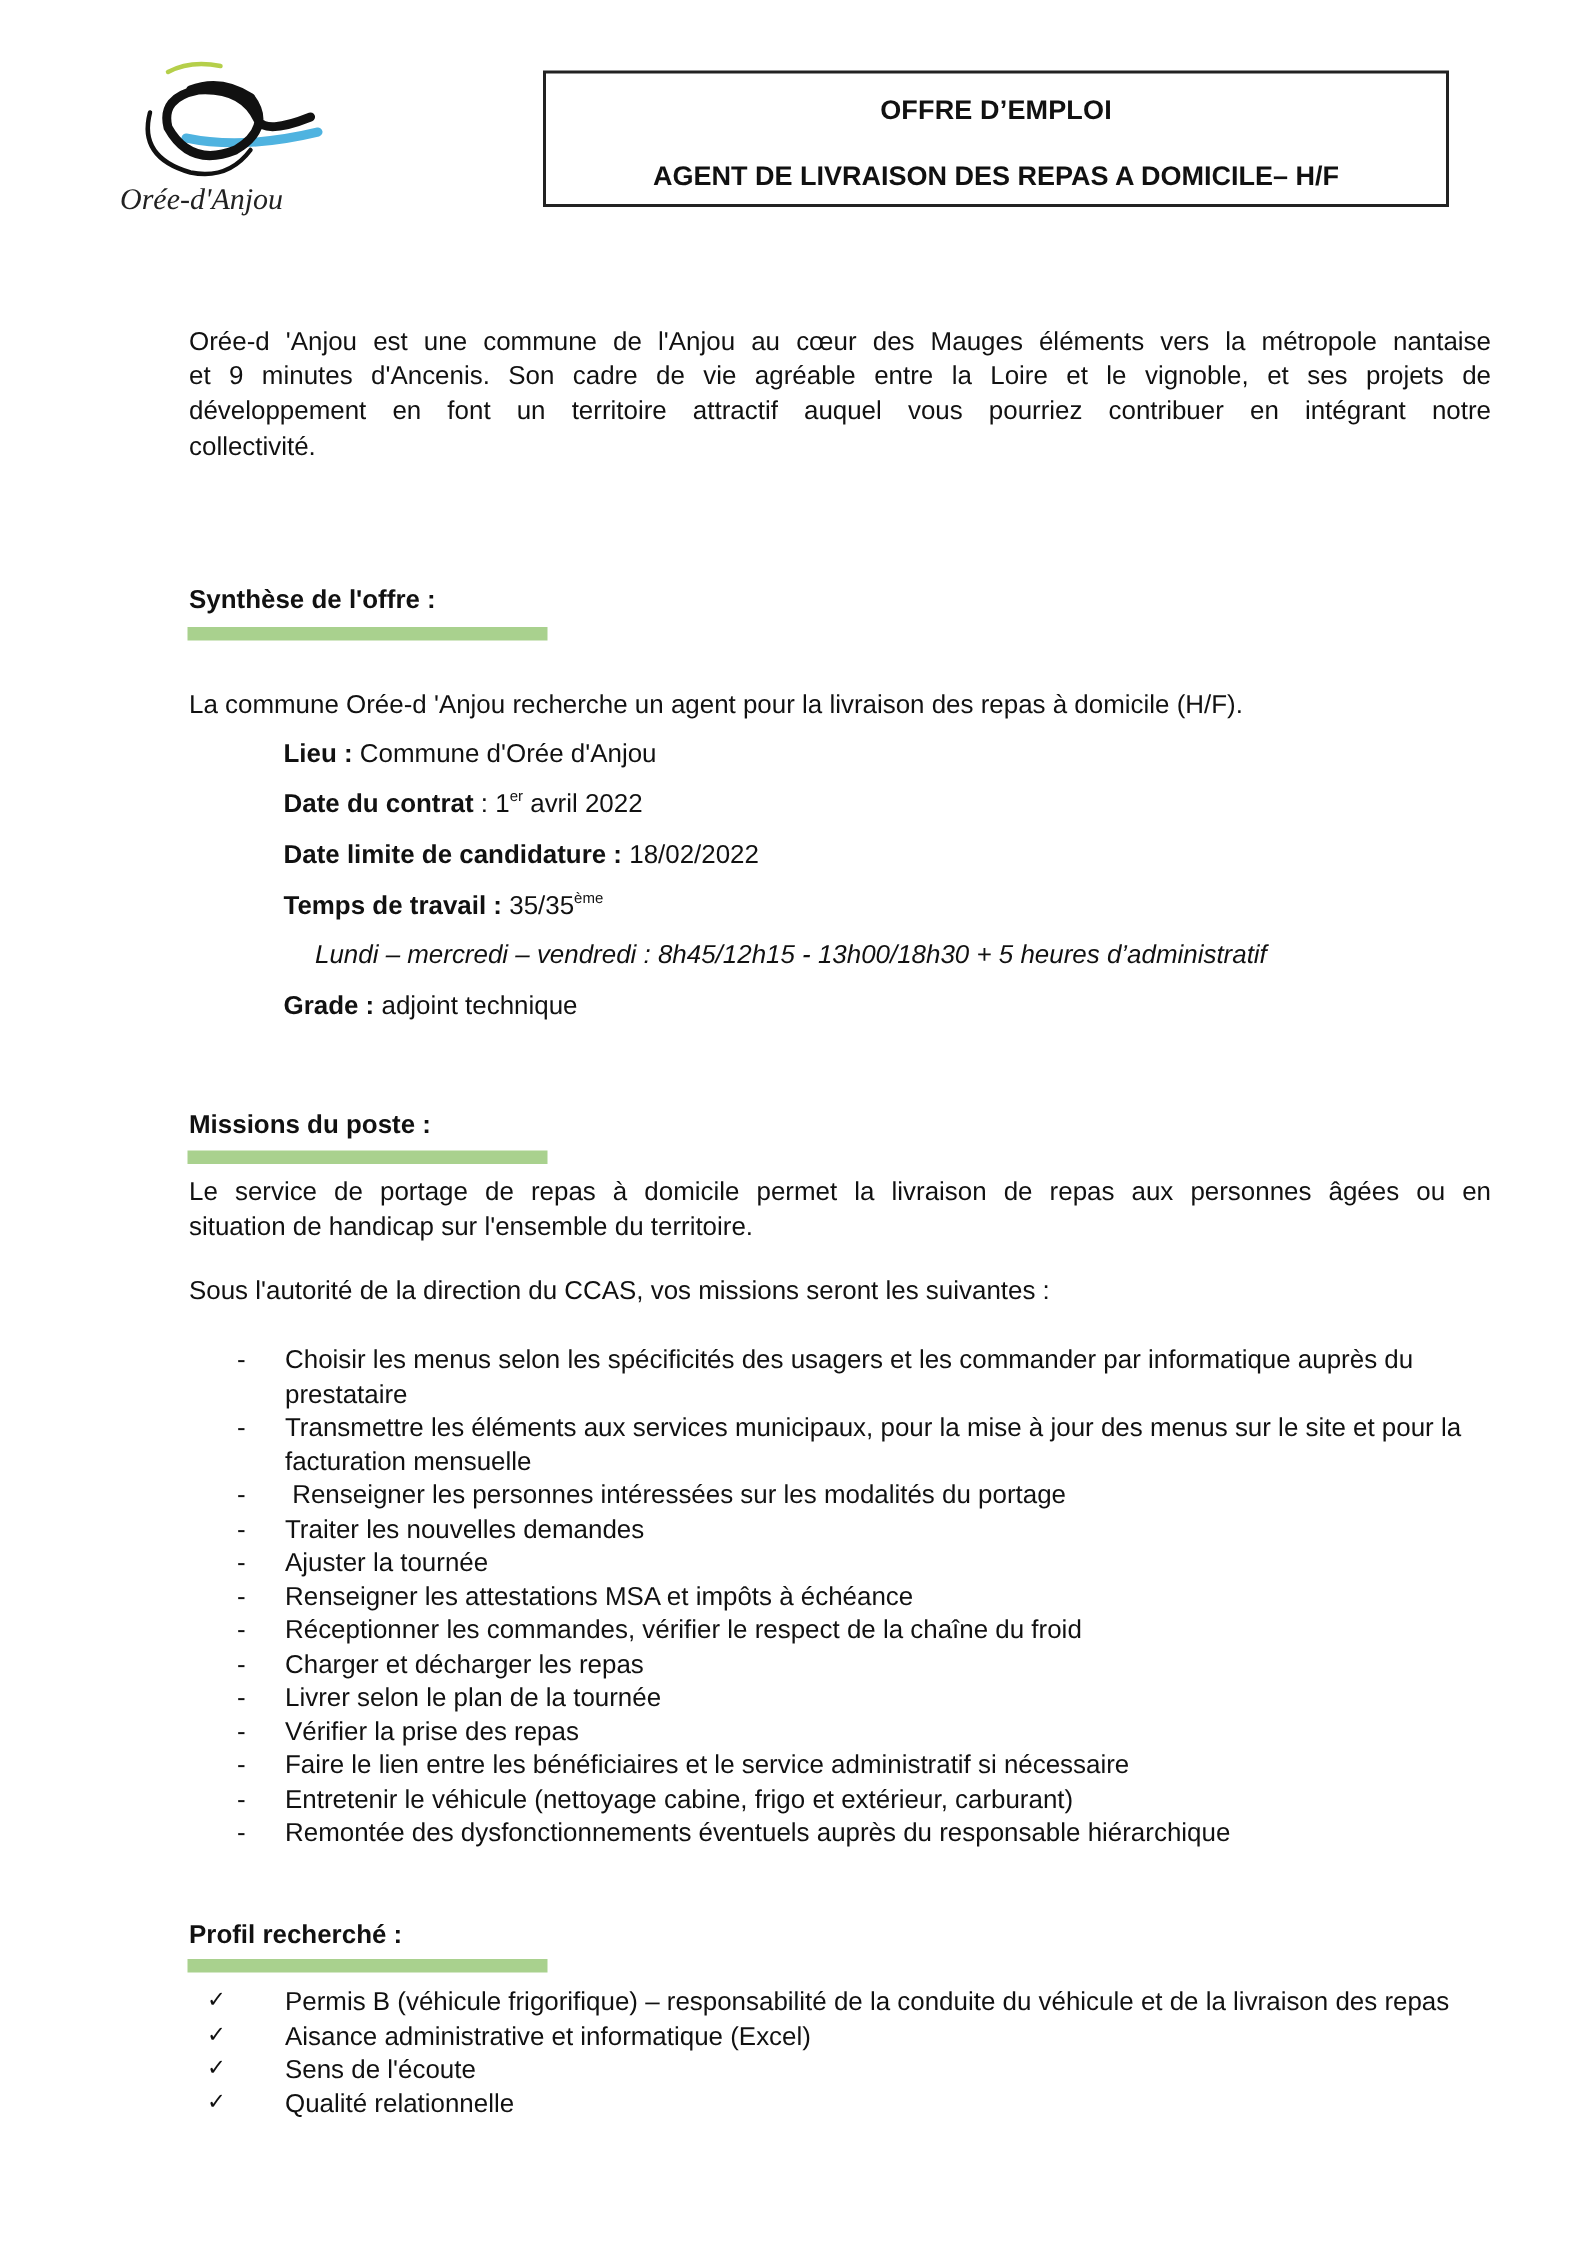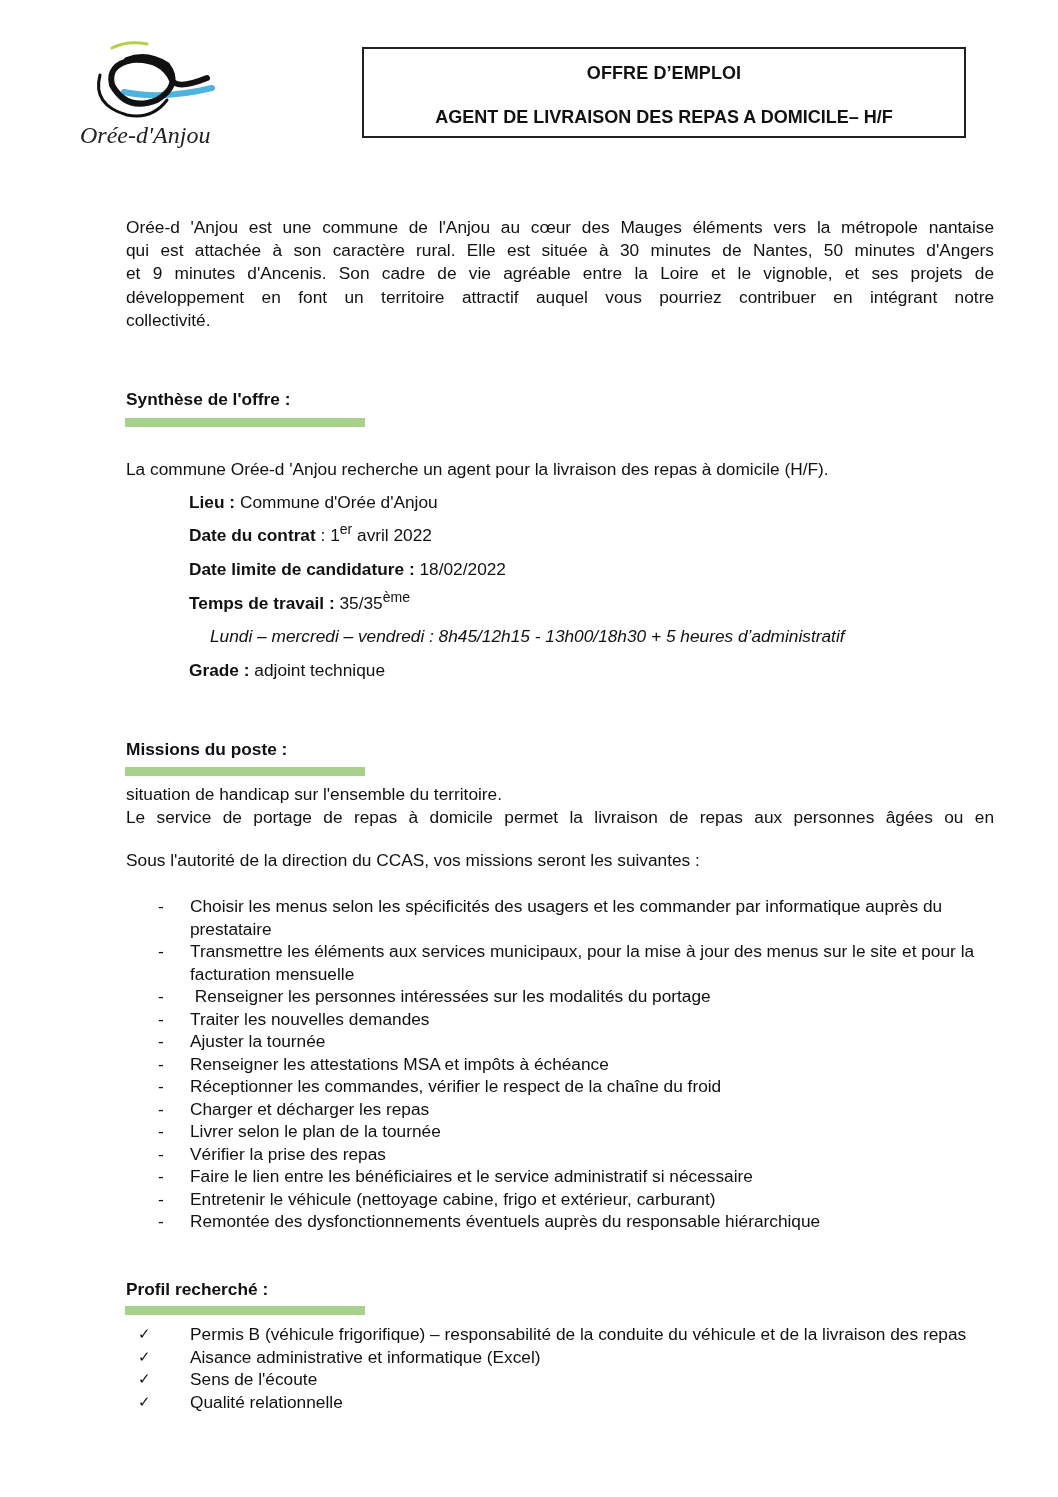--- a/index.html
+++ b/index.html
@@ -1,33 +1,33 @@
 <!DOCTYPE html>
 <html><head>
 <meta charset="utf-8">
 <style>
   html, body { margin:0; padding:0; background:#ffffff; }
   body { width:1058px; height:1497px; position:relative; overflow:hidden;
          font-family:"Liberation Sans", sans-serif; color:#111; }
   .abs { position:absolute; }
   .logo { left:72px; top:30px; width:150px; height:125px; }
   .logo-text { position:absolute; left:8px; top:92px; font-family:"Liberation Serif", serif;
-               font-style:italic; font-size:24px; color:#222; white-space:nowrap; }
+               font-style:italic; font-size:20px; color:#222; white-space:nowrap; }
   .title-box { left:362px; top:47px; width:604px; height:91px; border:2px solid #222; box-sizing:border-box; }
   .title-box .t1 { position:absolute; top:14px; left:0; right:0; text-align:center;
                    font-weight:bold; font-size:18px; letter-spacing:0.1px; }
   .title-box .t2 { position:absolute; top:58px; left:0; right:0; text-align:center;
                    font-weight:bold; font-size:18px; }
   .para { left:126px; width:868px; font-size:17.3px; line-height:23.2px; text-align:justify; }
   .heading { left:126px; font-weight:bold; font-size:17.3px; }
   .bar { left:125px; width:240px; height:9px; background:#a9d18e; }
   .detail { left:189px; font-size:17.3px; white-space:nowrap; }
   .detail b { font-weight:bold; }
   .detail i { font-style:italic;margin-left:21px; }
-  sup { font-size:14px; vertical-align:7px; line-height:0; }
+  sup { font-size:10px; vertical-align:7px; line-height:0; }
   .list { left:126px; width:880px; margin:0; padding:0; list-style:none; font-size:17.3px; line-height:22.5px; }
   .list li { position:relative; padding-left:64px; }
   .list li .bullet { position:absolute; left:32px; top:0; }
   .list.check li .bullet { left:12px; font-size:15px; }
 </style>
 </head>
 <body>
 
 <div class="abs logo">
   <svg width="150" height="95" viewBox="0 0 150 95">
@@ -39,21 +39,20 @@
   <div class="logo-text">Orée-d'Anjou</div>
 </div>
 
 <div class="abs title-box">
   <div class="t1">OFFRE D’EMPLOI</div>
   <div class="t2">AGENT DE LIVRAISON DES REPAS A DOMICILE– H/F</div>
 </div>
 
 <div class="abs para" style="top:216px;">
   <div style="text-align-last:justify;">Orée-d 'Anjou est une commune de l'Anjou au cœur des Mauges éléments vers la métropole nantaise</div>
-  <div style="text-align-last:justify;">qui est attachée à son caractère rural. Elle est située à 30 minutes de Nantes, 50 minutes d'Angers</div>
   <div style="text-align-last:justify;">et 9 minutes d'Ancenis. Son cadre de vie agréable entre la Loire et le vignoble, et ses projets de</div>
   <div style="text-align-last:justify;">développement en font un territoire attractif auquel vous pourriez contribuer en intégrant notre</div>
   <div>collectivité.</div>
 </div>
 
 <div class="abs heading" style="top:389px;">Synthèse de l'offre :</div>
 <div class="abs bar" style="top:418px;"></div>
 <div class="abs" style="left:126px; top:459px; font-size:17.3px; white-space:nowrap;">La commune Orée-d 'Anjou recherche un agent pour la livraison des repas à domicile (H/F).</div>
 
 <div class="abs detail" style="top:492px;">
@@ -71,22 +70,22 @@
 <div class="abs detail" style="top:626px;">
   <i>Lundi – mercredi – vendredi : 8h45/12h15 - 13h00/18h30 + 5 heures d’administratif</i>
 </div>
 <div class="abs detail" style="top:660px;">
   <b>Grade :</b><span> adjoint technique</span>
 </div>
 
 <div class="abs heading" style="top:739px;">Missions du poste :</div>
 <div class="abs bar" style="top:767px;"></div>
 <div class="abs para" style="top:783px;">
+  <div style="text-align-last:justify;">Le service de portage de repas à domicile permet la livraison de repas aux personnes âgées ou en</div>
   <div>situation de handicap sur l'ensemble du territoire.</div>
-  <div style="text-align-last:justify;">Le service de portage de repas à domicile permet la livraison de repas aux personnes âgées ou en</div>
 </div>
 <div class="abs" style="left:126px; top:850px; font-size:17.3px; white-space:nowrap;">Sous l'autorité de la direction du CCAS, vos missions seront les suivantes :</div>
 
 <ul class="abs list" id="missions-list" style="top:895px;">
     <li><span class="bullet">-</span><span style="white-space: pre-wrap;">Choisir les menus selon les spécificités des usagers et les commander par informatique auprès du prestataire</span></li>
     <li><span class="bullet">-</span><span style="white-space: pre-wrap;">Transmettre les éléments aux services municipaux, pour la mise à jour des menus sur le site et pour la facturation mensuelle</span></li>
     <li><span class="bullet">-</span><span style="white-space: pre-wrap;"> Renseigner les personnes intéressées sur les modalités du portage</span></li>
     <li><span class="bullet">-</span><span style="white-space: pre-wrap;">Traiter les nouvelles demandes</span></li>
     <li><span class="bullet">-</span><span style="white-space: pre-wrap;">Ajuster la tournée</span></li>
     <li><span class="bullet">-</span><span style="white-space: pre-wrap;">Renseigner les attestations MSA et impôts à échéance</span></li>

